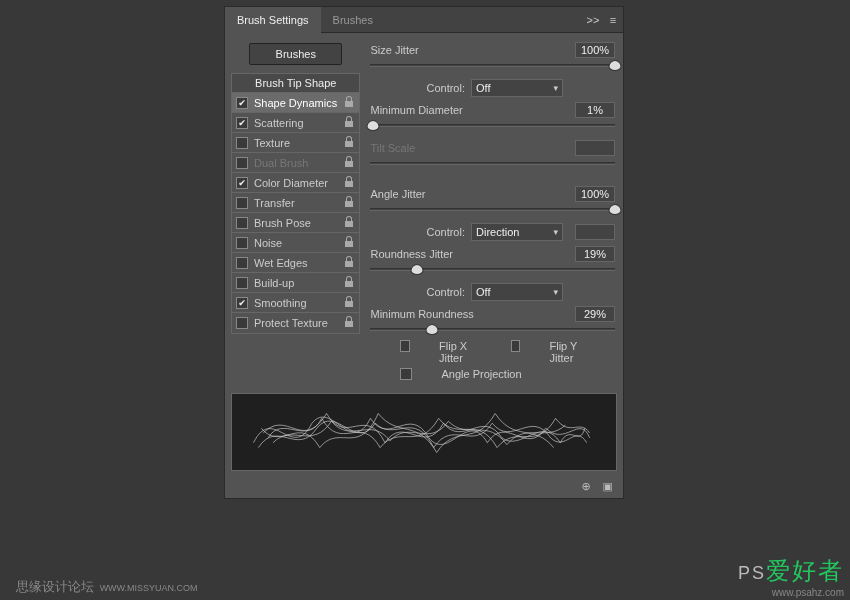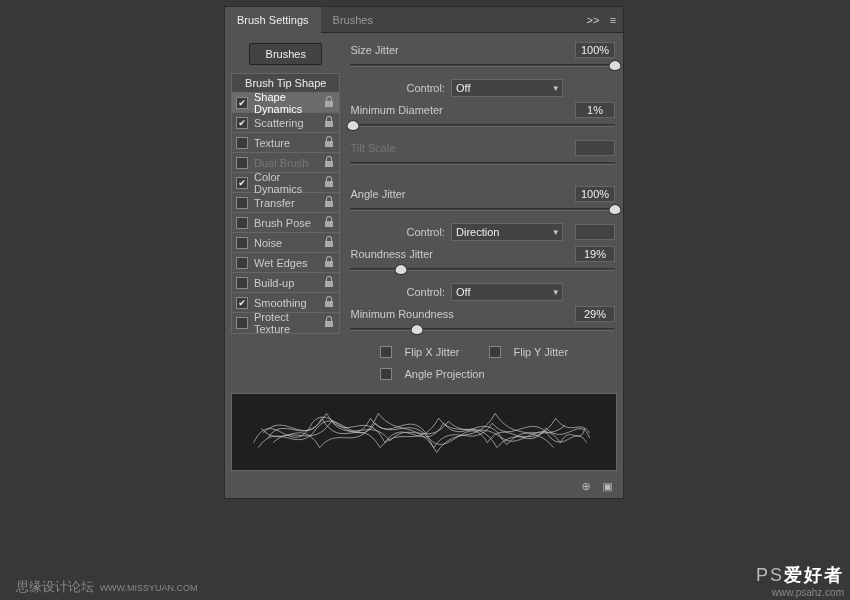--- a/index.html
+++ b/index.html
@@ -25,31 +25,31 @@
 .right{flex:1;padding-left:4px;padding-right:2px}
 .prow{display:flex;align-items:center;height:22px;gap:6px}
 .plabel{flex:1}
 .plabel.dim{color:#777}
 .pinput{width:40px;background:#434343;border:1px solid #666;color:#eee;text-align:center;padding:1px 0}
 .pinput.empty{min-height:16px}
 .slider{position:relative;height:14px;margin-bottom:2px}
 .track{position:absolute;left:0;right:0;top:3px;height:3px;background:#424242;border-top:1px solid #333;border-bottom:1px solid #666}
 .thumb{position:absolute;top:-1px;width:13px;height:11px;background:#ddd;border:1px solid #333;border-radius:50% 50% 50% 50%/60% 60% 40% 40%;transform:translateX(-50%)}
 .indent{padding-left:56px}
-.sel1{background:#434343;border:1px solid #666;color:#eee;padding:2px 4px;width:112px;display:flex;align-items:center;justify-content:space-between}
+.sel1{background:#434343;border:1px solid #666;color:#eee;padding:2px 4px;width:92px;display:flex;align-items:center;justify-content:space-between}
 .sel1 .ar{font-size:9px;color:#ccc}
-.ck{display:flex;align-items:flex-start;gap:6px;margin-right:24px}
+.ck{display:flex;align-items:flex-start;gap:23px;margin-right:24px}
 .preview{margin:2px 6px 6px;height:78px;background:#1f1f1f;border:1px solid #666;overflow:hidden}
 .preview svg{width:100%;height:100%}
 .foot{display:flex;justify-content:flex-end;align-items:center;gap:12px;padding:3px 10px 5px;color:#bbb}
 .wm1{position:absolute;left:16px;bottom:4px;color:#aaa;font-size:13px;letter-spacing:2px}
 .wm1 span{font-size:9px;letter-spacing:0;color:#888}
 .wm2{position:absolute;right:6px;bottom:2px;text-align:right}
 .wm2 .a{color:#bbb;font-size:18px;font-weight:normal;letter-spacing:2px}
-.wm2 .b{color:#ffffff;font-size:18px;font-weight:bold;letter-spacing:2px}
+.wm2 .b{color:#22c55e;font-size:24px;font-weight:normal;letter-spacing:2px}
 .wm2 .c{color:#888;font-size:10px;display:block}
 </style>
 </head>
 <body>
 
 <div class="panel">
   <div class="tabbar">
     <div class="tab active">Brush Settings</div>
     <div class="tab">Brushes</div>
     <div class="tabfill"></div>
@@ -84,21 +84,21 @@
           </div>
           <div class="row dis">
             <div class="chk"></div>
             <div class="lbl">Dual Brush</div>
             <div class="lock"><svg width="10" height="12" viewBox="0 0 10 12">
                 <path d="M2 5V3a3 3 0 016 0v2h1v6H1V5h1zm1 0h4V3a2 2 0 00-4 0v2z" fill="#aaa"></path>
               </svg></div>
           </div>
           <div class="row">
             <div class="chk">✔</div>
-            <div class="lbl">Color Dynamics</div>
+            <div class="lbl">Color Diameter</div>
             <div class="lock"><svg width="10" height="12" viewBox="0 0 10 12">
                 <path d="M2 5V3a3 3 0 016 0v2h1v6H1V5h1zm1 0h4V3a2 2 0 00-4 0v2z" fill="#aaa"></path>
               </svg></div>
           </div>
           <div class="row">
             <div class="chk"></div>
             <div class="lbl">Transfer</div>
             <div class="lock"><svg width="10" height="12" viewBox="0 0 10 12">
                 <path d="M2 5V3a3 3 0 016 0v2h1v6H1V5h1zm1 0h4V3a2 2 0 00-4 0v2z" fill="#aaa"></path>
               </svg></div>

